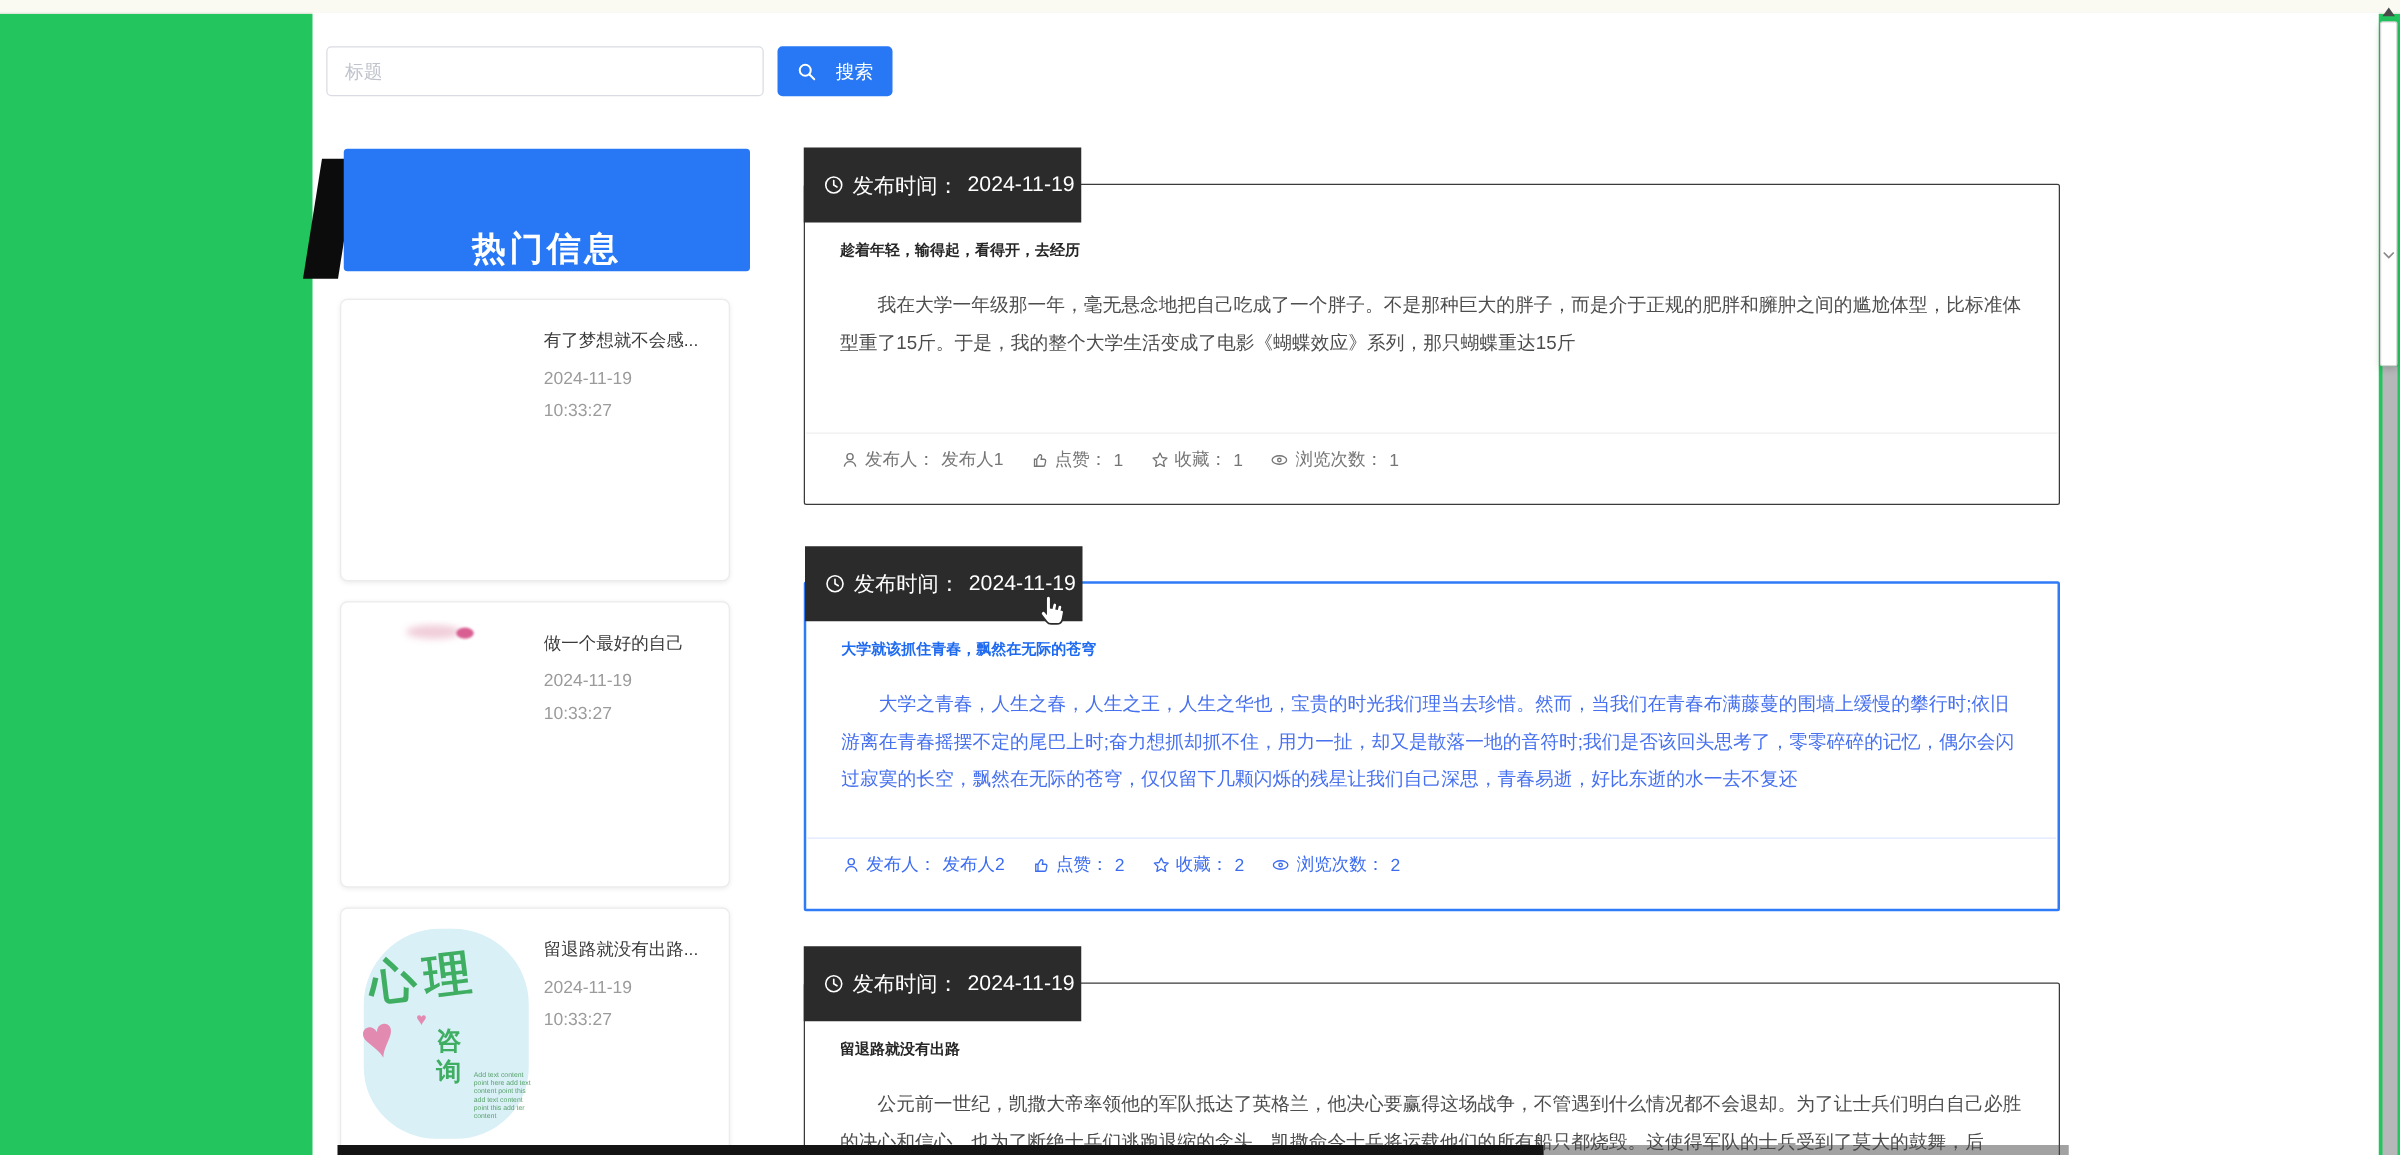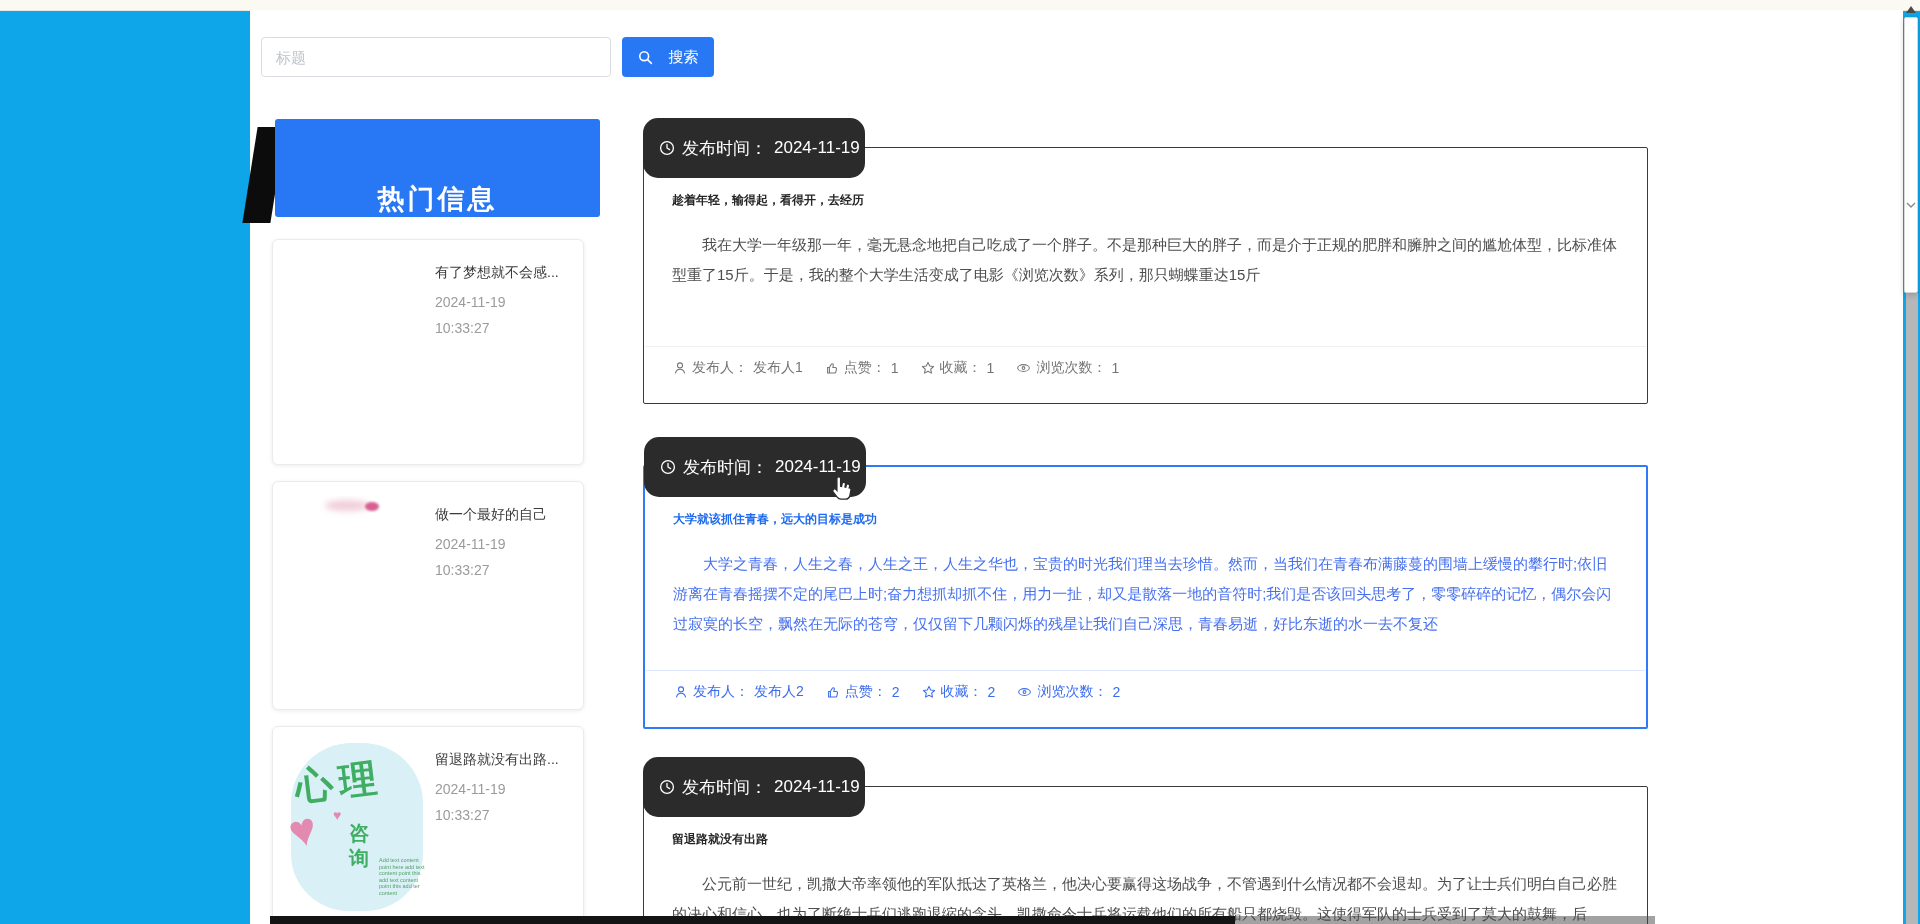--- a/index.html
+++ b/index.html
@@ -1,17 +1,17 @@
 <!DOCTYPE html>
 <html><head>
 <meta charset="utf-8">
 <style>
   html,body{margin:0;padding:0;background:#e9eaec;}
   #stage{position:relative;width:1920px;height:924px;overflow:hidden;
-         background:#0ea5e9;font-family:"Liberation Sans","DejaVu Sans",sans-serif;}
+         background:#22c55e;font-family:"Liberation Sans","DejaVu Sans",sans-serif;}
 
   
   .top-strip{position:absolute;left:0;top:0;width:1920px;height:10px;background:#fafaf3;border-bottom:1px solid #e9e9e0;}
 
   
   .content-panel{position:absolute;left:250px;top:10px;width:1653px;height:914px;background:#ffffff;}
 
   
   .search-input{position:absolute;left:261px;top:37px;width:350px;height:40px;box-sizing:border-box;
     border:1px solid #d9dce3;border-radius:4px;padding:0 14px;font-size:15px;color:#333;outline:none;
@@ -48,21 +48,21 @@
   .logo-word2{position:absolute;left:60px;top:80px;width:24px;font-size:20px;font-weight:bold;color:#3fae62;line-height:25px;text-align:center;}
   .logo-note{position:absolute;left:92px;top:116px;width:84px;font-size:10px;line-height:12px;color:#57a06a;transform:scale(.55);transform-origin:0 0;}
 
   
   .article-card{position:absolute;left:643px;width:1005px;background:#fff;border:1px solid #3a3a3a;border-radius:2px;box-sizing:border-box;}
   #article-0{top:147px;height:257px;}
   #article-1{top:465px;height:264px;border:2px solid #2f7bf7;}
   #article-2{top:786px;height:257px;}
 
   .pub-badge{position:absolute;left:-1px;top:-30px;width:222px;height:60px;background:#2b2b2b;color:#fff;
-    display:flex;align-items:center;gap:7px;padding-left:16px;font-size:17px;box-sizing:border-box;z-index:3;border-radius:15px;}
+    display:flex;align-items:center;gap:7px;padding-left:16px;font-size:17px;box-sizing:border-box;z-index:3;}
   .article-title{position:absolute;left:28px;top:44px;margin:0;font-size:12px;font-weight:bold;color:#262626;cursor:pointer;}
   .article-excerpt{position:absolute;left:28px;top:82px;right:30px;margin:0;font-size:15px;line-height:30px;color:#4d4d4d;text-indent:2em;}
   .article-footer{position:absolute;left:1px;right:1px;bottom:26px;padding:12px 28px 0;border-top:1px solid #efefef;
     display:flex;align-items:center;gap:22px;font-size:14px;color:#757575;}
   .meta{display:flex;align-items:center;gap:5px;}
   .meta svg{flex:none;}
 
   .highlight .article-title{color:#1e6af0;}
   .highlight .article-excerpt{color:#4670ef;}
   .highlight .article-footer{color:#3b6cf0;border-top-color:#dde8ff;}
@@ -142,21 +142,21 @@
       <span style="display:flex;">
         <svg width="16" height="16" viewBox="0 0 16 16">
             <circle cx="8" cy="8" r="6.4" fill="none" stroke="#fff" stroke-width="1.3"></circle>
             <polyline points="8,4.4 8,8 10.6,9.6" fill="none" stroke="#fff" stroke-width="1.3" stroke-linecap="round"></polyline>
           </svg>
       </span>
       <span>发布时间：</span>
       <span>2024-11-19</span>
     </div>
     <h2 class="article-title">趁着年轻，输得起，看得开，去经历</h2>
-    <p class="article-excerpt">我在大学一年级那一年，毫无悬念地把自己吃成了一个胖子。不是那种巨大的胖子，而是介于正规的肥胖和臃肿之间的尴尬体型，比标准体型重了15斤。于是，我的整个大学生活变成了电影《浏览次数》系列，那只蝴蝶重达15斤</p>
+    <p class="article-excerpt">我在大学一年级那一年，毫无悬念地把自己吃成了一个胖子。不是那种巨大的胖子，而是介于正规的肥胖和臃肿之间的尴尬体型，比标准体型重了15斤。于是，我的整个大学生活变成了电影《蝴蝶效应》系列，那只蝴蝶重达15斤</p>
     <div class="article-footer">
       <span class="meta">
         <svg width="14" height="14" viewBox="0 0 14 14">
             <circle cx="7" cy="4.4" r="2.5" fill="none" stroke="currentColor" stroke-width="1.1"></circle>
             <path d="M2.4 12.3c.6-2.6 2.4-4 4.6-4s4 1.4 4.6 4" fill="none" stroke="currentColor" stroke-width="1.1"></path>
           </svg>
         <span>发布人：</span>
           <span>发布人1</span>
       </span>
       <span class="meta">
@@ -188,21 +188,21 @@
     <div class="pub-badge">
       <span style="display:flex;">
         <svg width="16" height="16" viewBox="0 0 16 16">
             <circle cx="8" cy="8" r="6.4" fill="none" stroke="#fff" stroke-width="1.3"></circle>
             <polyline points="8,4.4 8,8 10.6,9.6" fill="none" stroke="#fff" stroke-width="1.3" stroke-linecap="round"></polyline>
           </svg>
       </span>
       <span>发布时间：</span>
       <span>2024-11-19</span>
     </div>
-    <h2 class="article-title">大学就该抓住青春，远大的目标是成功</h2>
+    <h2 class="article-title">大学就该抓住青春，飘然在无际的苍穹</h2>
     <p class="article-excerpt">大学之青春，人生之春，人生之王，人生之华也，宝贵的时光我们理当去珍惜。然而，当我们在青春布满藤蔓的围墙上缓慢的攀行时;依旧游离在青春摇摆不定的尾巴上时;奋力想抓却抓不住，用力一扯，却又是散落一地的音符时;我们是否该回头思考了，零零碎碎的记忆，偶尔会闪过寂寞的长空，飘然在无际的苍穹，仅仅留下几颗闪烁的残星让我们自己深思，青春易逝，好比东逝的水一去不复还</p>
     <div class="article-footer">
       <span class="meta">
         <svg width="14" height="14" viewBox="0 0 14 14">
             <circle cx="7" cy="4.4" r="2.5" fill="none" stroke="currentColor" stroke-width="1.1"></circle>
             <path d="M2.4 12.3c.6-2.6 2.4-4 4.6-4s4 1.4 4.6 4" fill="none" stroke="currentColor" stroke-width="1.1"></path>
           </svg>
         <span>发布人：</span>
           <span>发布人2</span>
       </span>

